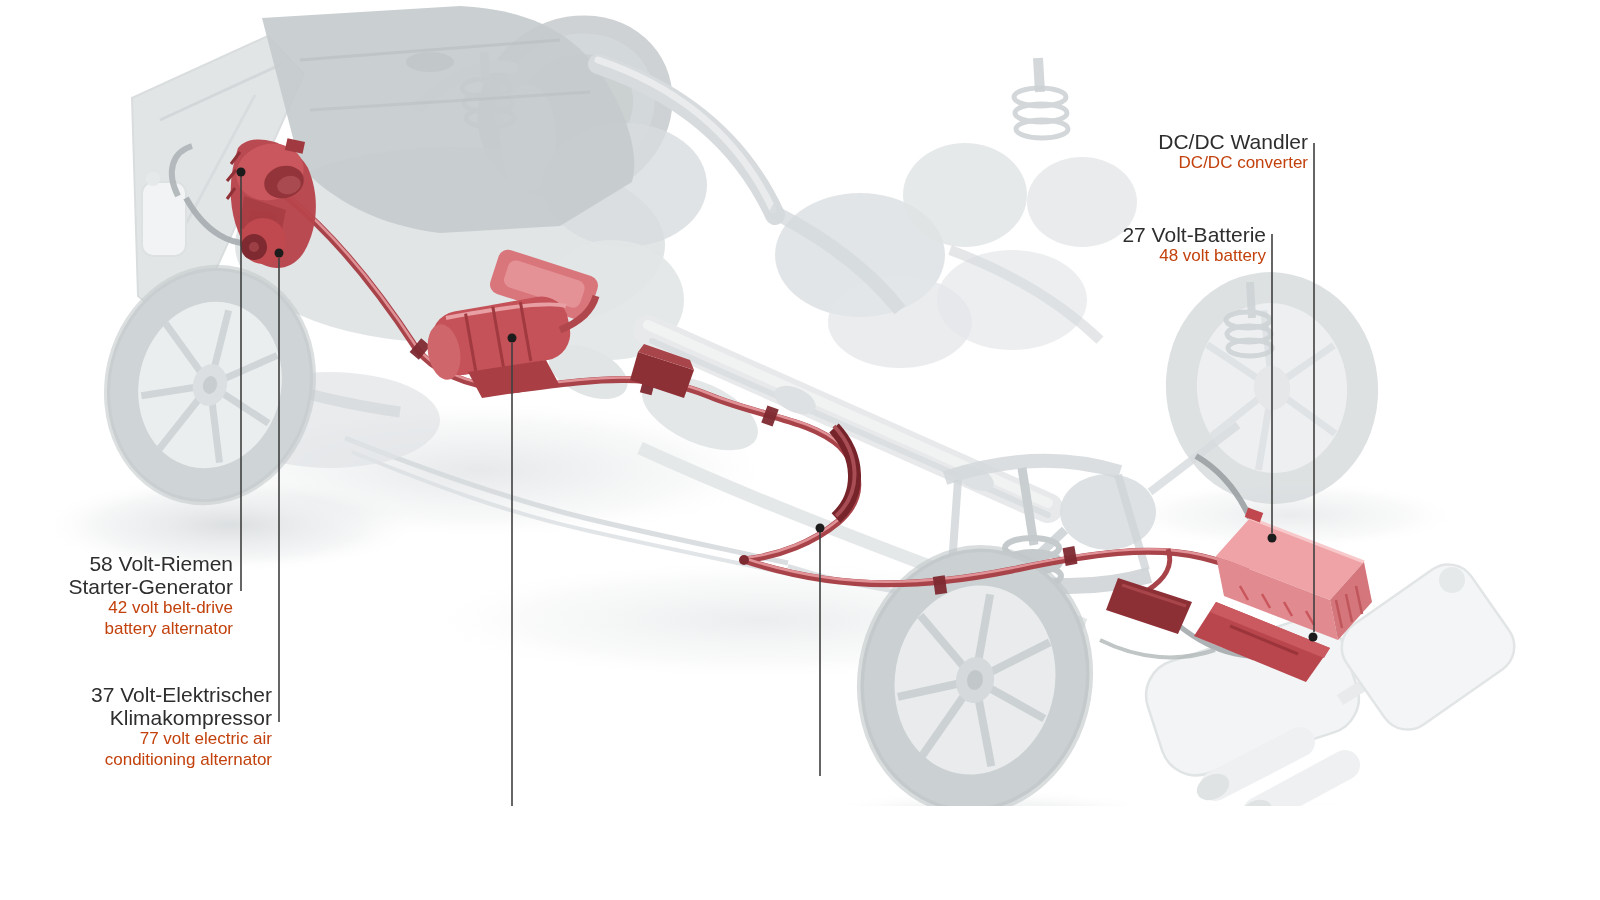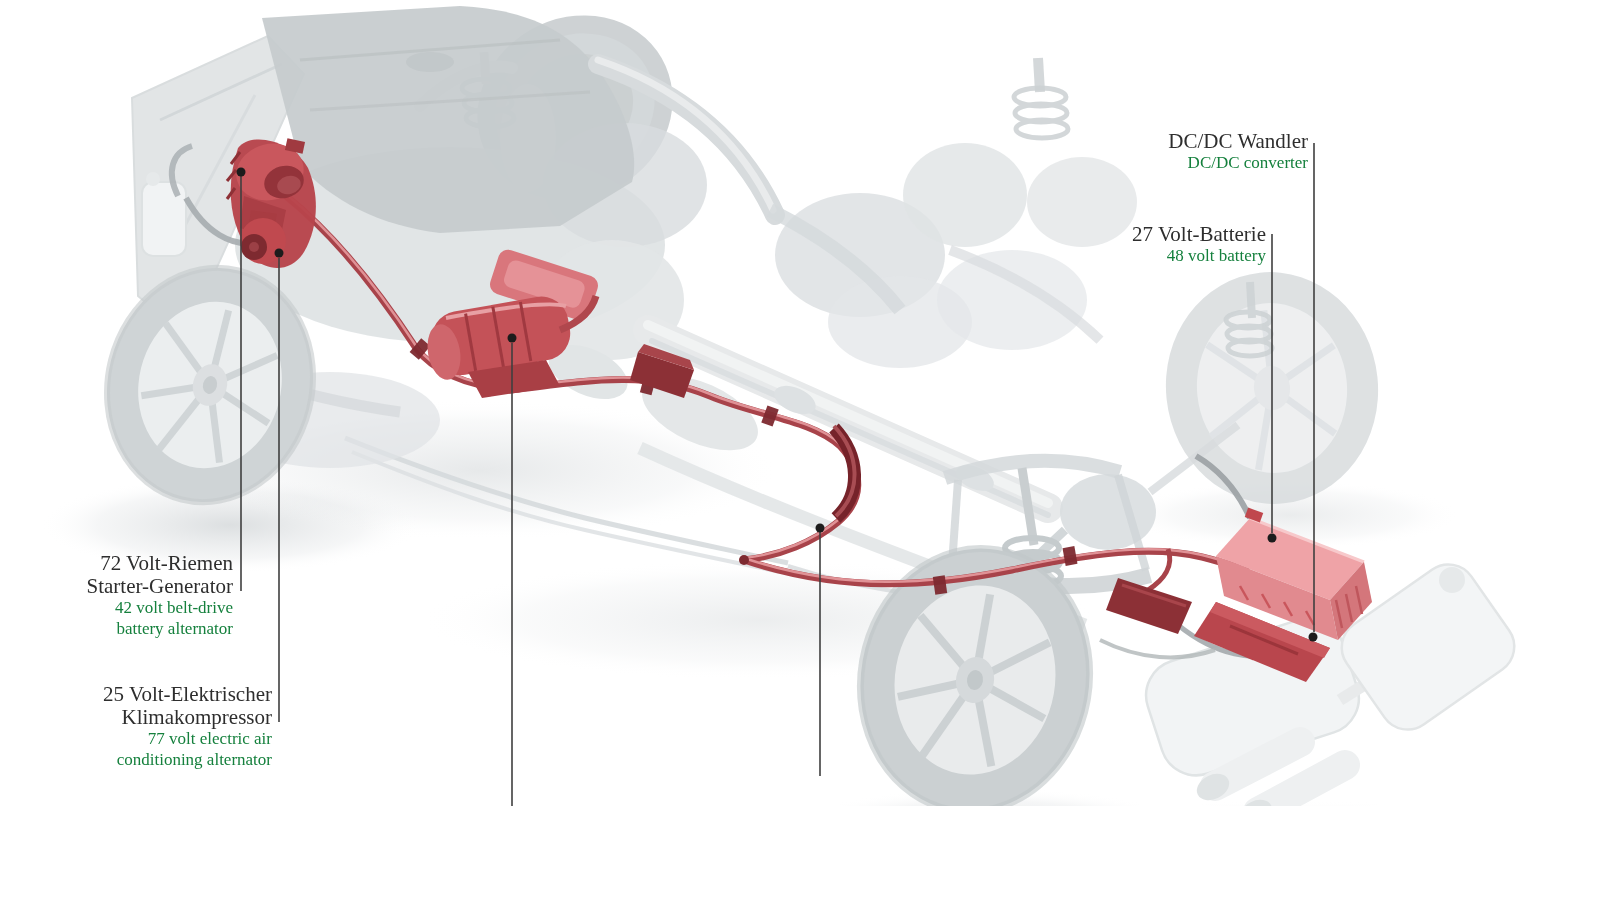--- a/index.html
+++ b/index.html
@@ -1,21 +1,21 @@
 <!DOCTYPE html>
 <html><head>
 <meta charset="utf-8">
 <style>
   html,body{margin:0;padding:0;background:#ffffff;}
   #stage{position:relative;width:1600px;height:806px;background:#ffffff;overflow:hidden;
-         font-family:Liberation Serif, serif;}
+         font-family:Liberation Sans, sans-serif;}
   #scene{position:absolute;left:0;top:0;}
   .lbl{position:absolute;text-align:right;white-space:nowrap;}
   .lbl .de{font-size:21px;line-height:23px;color:#2e2e2e;}
-  .lbl .en{font-size:17px;line-height:20.5px;color:#15803d;}
+  .lbl .en{font-size:17px;line-height:20.5px;color:#c2410c;}
 </style>
 </head>
 <body>
 
 <div id="stage">
 
 <svg id="scene" width="1600" height="900" viewBox="0 0 1600 900">
   <defs>
     <radialGradient id="shad" cx="50%" cy="50%" r="50%">
       <stop offset="0%" stop-color="#b9bfc2" stop-opacity="0.5"></stop>
@@ -323,28 +323,28 @@
   <div class="de">DC/DC Wandler</div>
   <div class="en">DC/DC converter</div>
 </div>
 
 <div class="lbl" style="top:223px; right:334px">
   <div class="de">27 Volt-Batterie</div>
   <div class="en">48 volt battery</div>
 </div>
 
 <div class="lbl" style="top:552px; right:1367px">
-  <div class="de">72 Volt-Riemen</div>
+  <div class="de">58 Volt-Riemen</div>
   <div class="de">Starter-Generator</div>
   <div class="en">42 volt belt-drive</div>
   <div class="en">battery alternator</div>
 </div>
 
 <div class="lbl" style="top:683px; right:1328px">
-  <div class="de">25 Volt-Elektrischer</div>
+  <div class="de">37 Volt-Elektrischer</div>
   <div class="de">Klimakompressor</div>
   <div class="en">77 volt electric air</div>
   <div class="en">conditioning alternator</div>
 </div>
 
 
 
 </div>
 
 </body></html>

